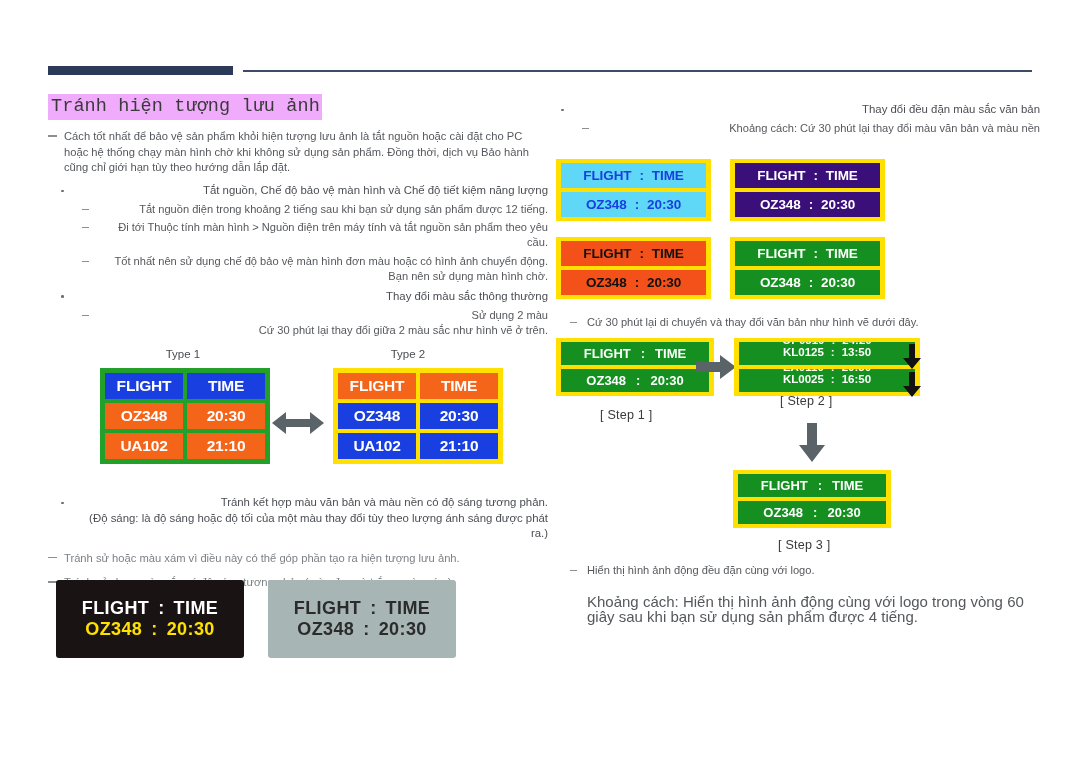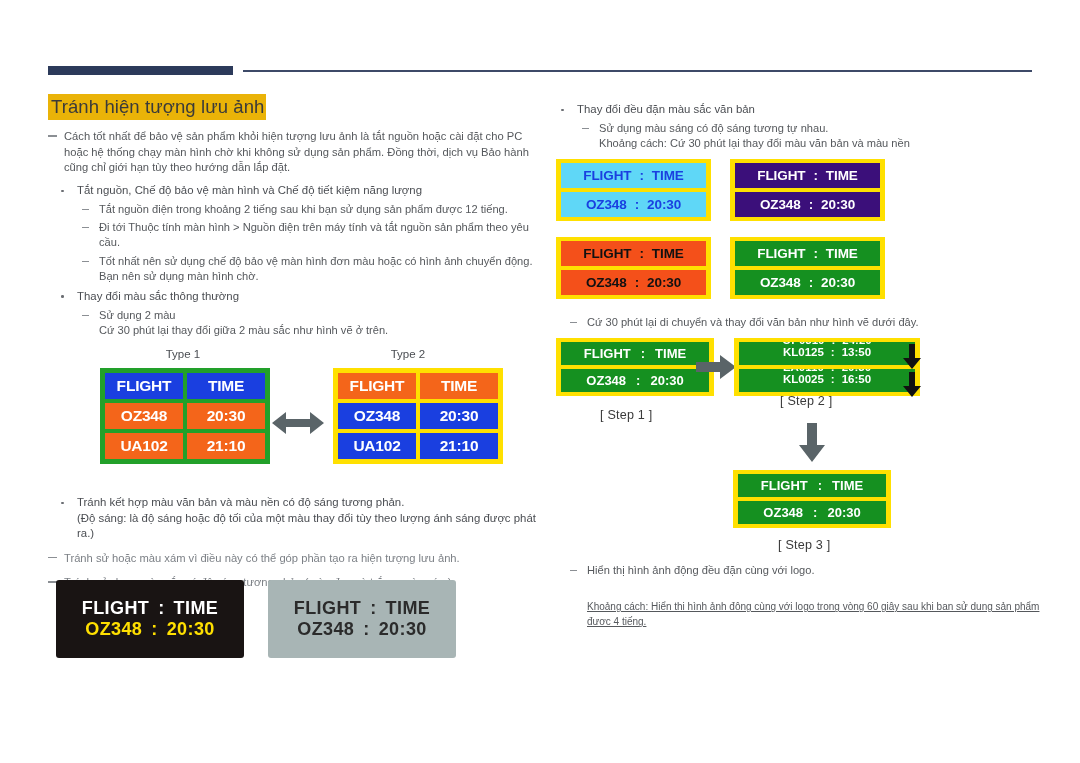--- a/index.html
+++ b/index.html
@@ -26,26 +26,27 @@
     position: absolute; left: 243px; top: 70px;
     width: 789px; height: 1.5px; background: #3d4a68;
   }
 
   
   .col-left { position: absolute; left: 48px; top: 94px; width: 500px; }
 
   
   .page-title {
     display: inline-block;
-    background: #eab308;
+    background: #f0abfc;
     font-size: 18.5px;
     color: #3a3a3a;
     line-height: 1.25;
     padding: 1px 2px 2px 3px;
     letter-spacing: 0.1px;
+    font-family: Liberation Mono, monospace;
   }
 
   
   .dash-note {
     position: relative;
     font-size: 11.2px;
     line-height: 15.4px;
     color: #55585c;
     padding-left: 16px;
     margin-top: 9px;
@@ -58,20 +59,21 @@
   .dash-note.grey { color: #7c8086; }
 
   ul.lvl1 { list-style: none; margin: 8px 0 0 0; padding: 0; }
   ul.lvl1 > li {
     position: relative;
     padding-left: 29px;
     font-size: 11.4px;
     line-height: 15.6px;
     color: #4a4d52;
     margin-top: 5px;
+    text-align: right;
   }
   ul.lvl1 > li::before {
     content: "";
     position: absolute; left: 13px; top: 6.5px;
     width: 2.6px; height: 2.6px; border-radius: 50%;
     background: #6b6e73;
   }
   ul.lvl2 { list-style: none; margin: 2px 0 0 0; padding: 0; }
   ul.lvl2 > li {
     position: relative;
@@ -337,21 +339,20 @@
       </div>
     </div>
   </div>
 
   <div class="right-top">
     <ul class="lvl1">
       <li>
         <span>Thay đổi đều đặn màu sắc văn bản</span>
         <ul class="lvl2">
           <li>
-            <span class="sub-line">Sử dụng màu sáng có độ sáng tương tự nhau.</span>
             <span class="sub-line">Khoảng cách: Cứ 30 phút lại thay đổi màu văn bản và màu nền</span>
           </li>
         </ul>
       </li>
     </ul>
   </div>
 
   <div class="quad">
     <div class="qbox p1">
       <div class="qrow">
@@ -485,16 +486,16 @@
     <div class="step-label l2">[ Step 2 ]</div>
     <div class="step-label l3">[ Step 3 ]</div>
   </div>
 
   <div class="right-bot">
     <ul class="lvl2">
       <li>
         <span class="sub-line">Hiển thị hình ảnh động đều đặn cùng với logo.</span>
       </li>
     </ul>
-    <div style="padding-left:22px;font-size:10px;line-height:15.2px;color:#55585c;margin-top:21px;text-decoration:underline;">Khoảng cách: Hiển thị hình ảnh động cùng với logo trong vòng 60 giây sau khi bạn sử dụng sản phẩm được 4 tiếng.</div>
+    <div style="padding-left:22px;font-size:15px;line-height:15.2px;color:#55585c;margin-top:16px;">Khoảng cách: Hiển thị hình ảnh động cùng với logo trong vòng 60 giây sau khi bạn sử dụng sản phẩm được 4 tiếng.</div>
   </div>
 
 </div>
 
 </body></html>

